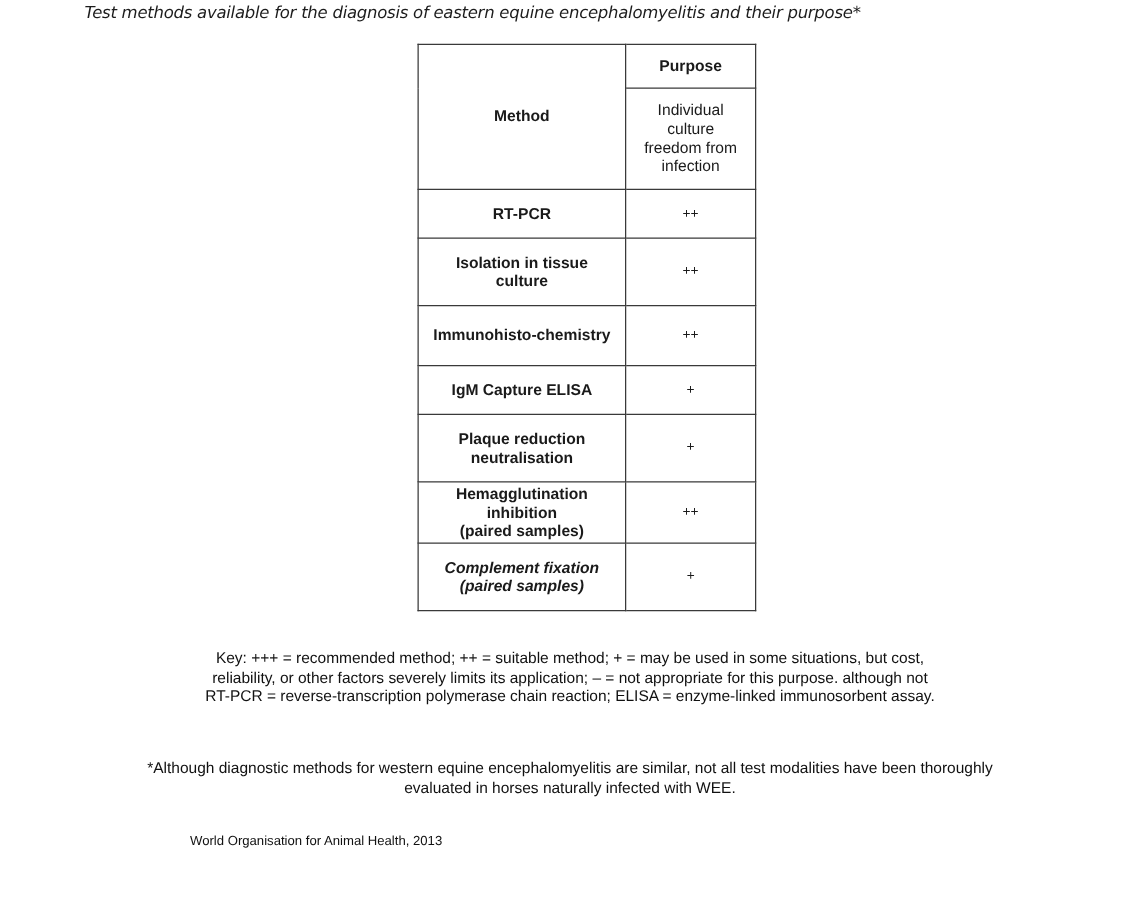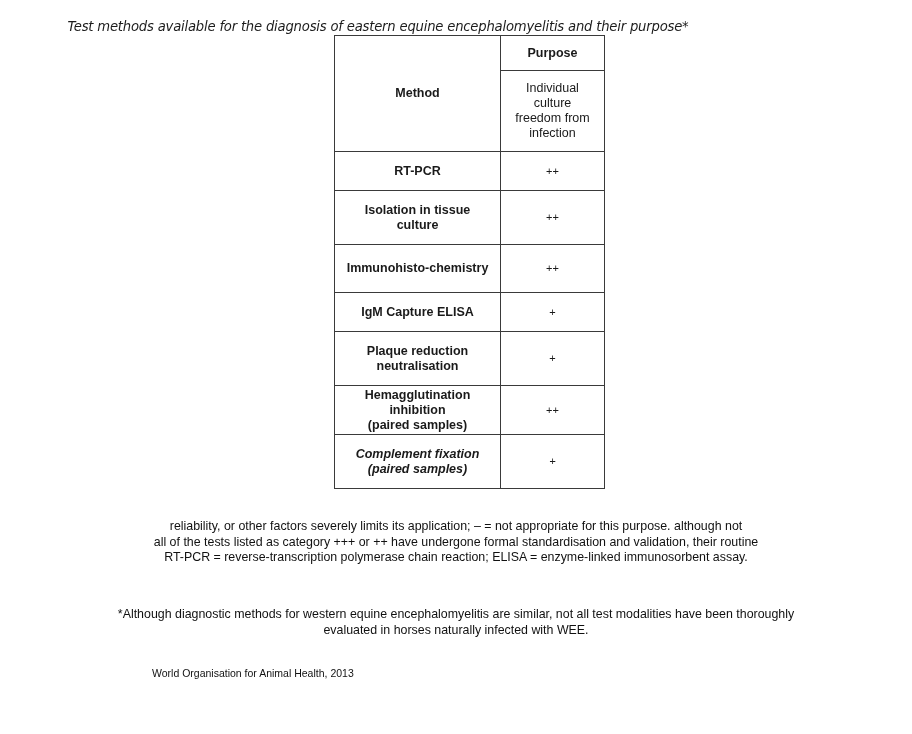--- a/index.html
+++ b/index.html
@@ -11,21 +11,21 @@
       width: 912px;
       height: 734px;
       position: relative;
       overflow: hidden;
       color: #1a1a1a;
       font-family: "Liberation Sans", sans-serif;
     }
     .title {
       position: absolute;
       left: 0;
-      top: 19px;
+      top: 3px;
       width: 756px;
       text-align: center;
       font-family: "DejaVu Sans", sans-serif;
       font-style: italic;
       font-size: 13.2px;
       letter-spacing: -0.2px;
       color: #1c1c1c;
       white-space: nowrap;
     }
     table.methods {
@@ -138,22 +138,22 @@
     <td class="col-method method-cell">
       <div>Complement fixation</div>
       <div>(paired samples)</div>
     </td>
     <td class="col-purpose value-cell">+</td>
   </tr>
 </tbody>
   </table>
 
 <div class="notes key">
+  <p>Key: +++ = recommended method; ++ = suitable method; + = may be used in some situations, but cost,</p>
   <p>reliability, or other factors severely limits its application; – = not appropriate for this purpose. although not</p>
-  <p>all of the tests listed as category +++ or ++ have undergone formal standardisation and validation, their routine</p>
   <p>RT-PCR = reverse-transcription polymerase chain reaction; ELISA = enzyme-linked immunosorbent assay.</p>
 </div>
 
 <div class="notes footnote">
   <p>*Although diagnostic methods for western equine encephalomyelitis are similar, not all test modalities have been thoroughly</p>
   <p>evaluated in horses naturally infected with WEE.</p>
 </div>
 
 <div class="source">World Organisation for Animal Health, 2013</div>
 

